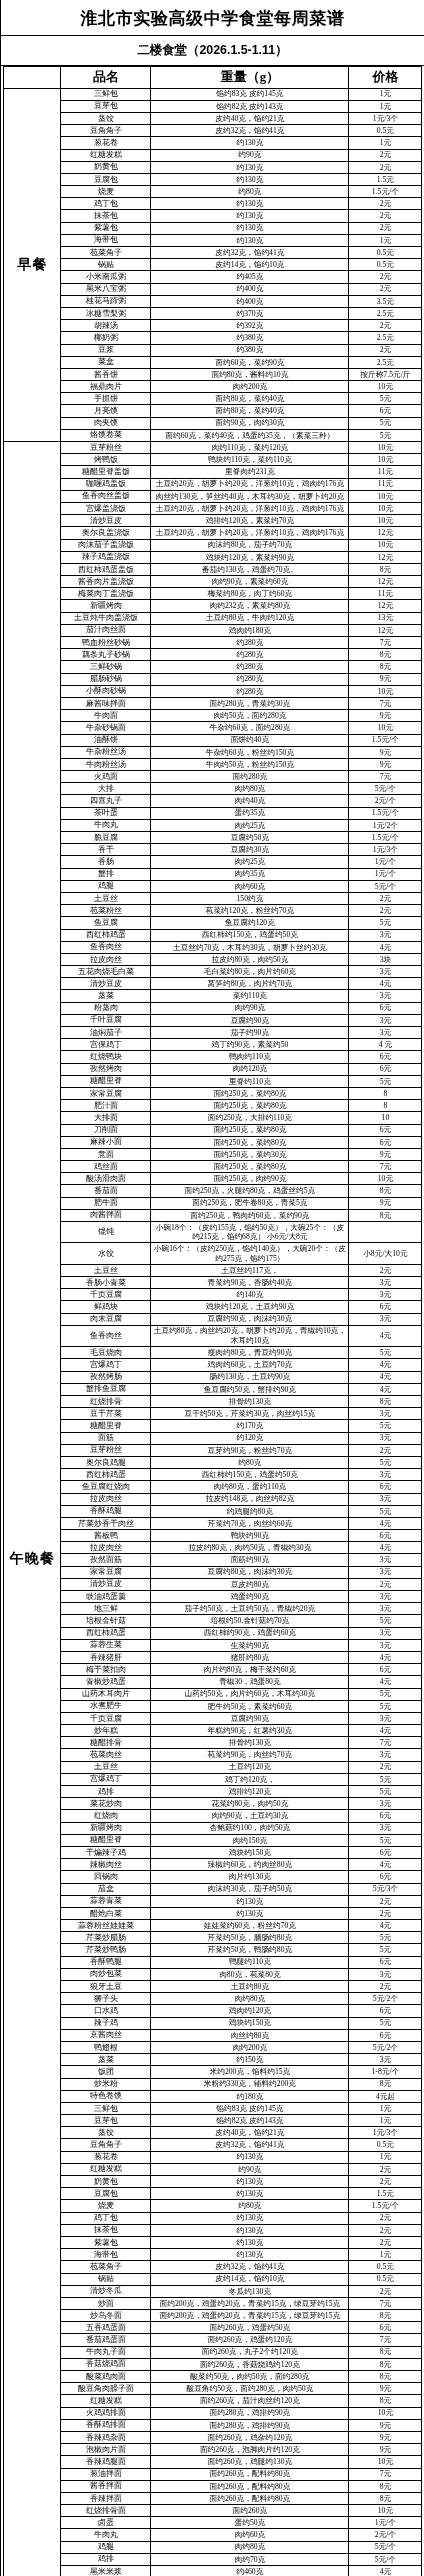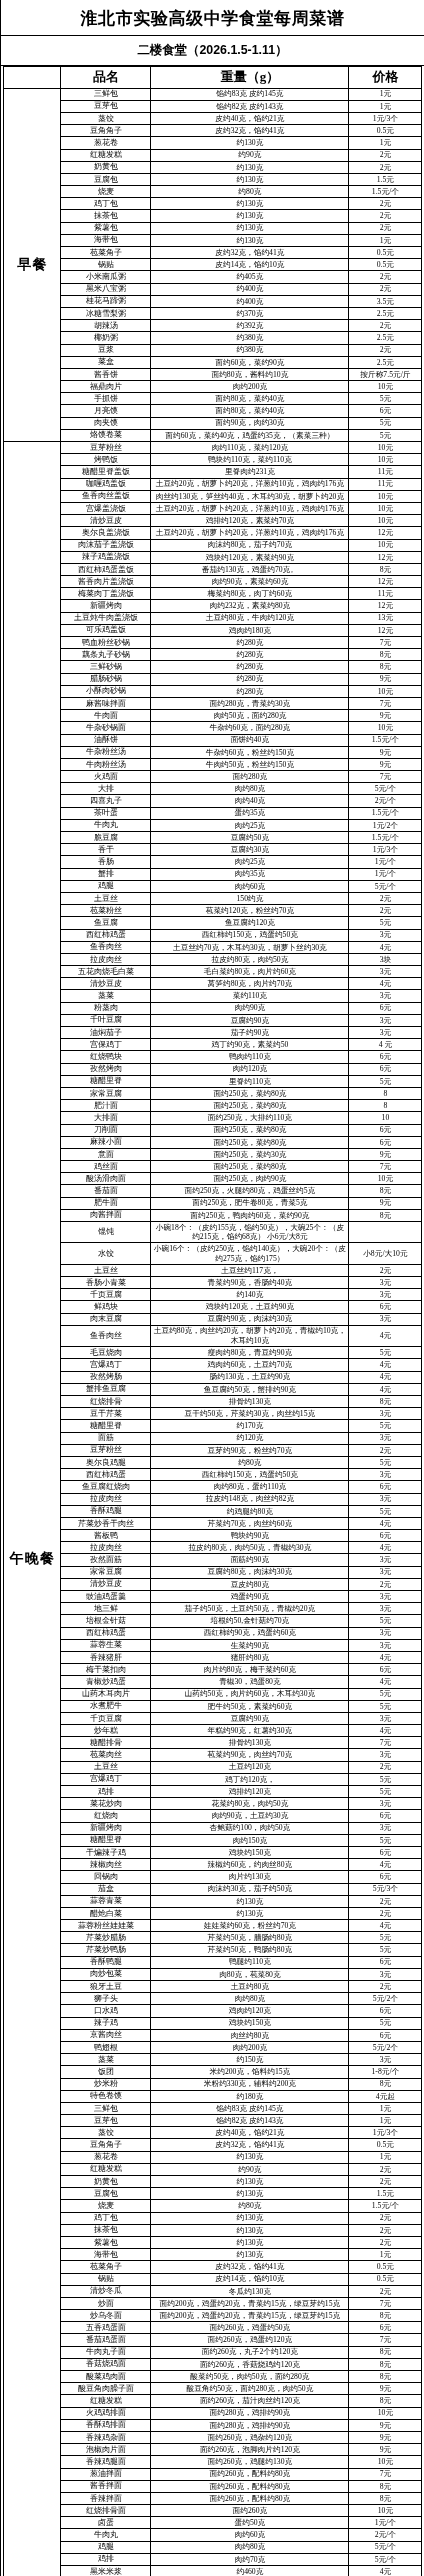--- a/index.html
+++ b/index.html
@@ -313,21 +313,21 @@
           <td class="name">新疆烤肉</td>
           <td class="weight">肉约232克，素菜约80克</td>
           <td class="price">12元</td>
         </tr>
         <tr>
           <td class="name">土豆炖牛肉盖浇饭</td>
           <td class="weight">土豆约80克，牛肉约120克</td>
           <td class="price">13元</td>
         </tr>
         <tr>
-          <td class="name">可乐鸡盖饭</td>
+          <td class="name">茄汁肉丝面</td>
           <td class="weight">鸡肉约180克</td>
           <td class="price">12元</td>
         </tr>
         <tr>
           <td class="name">鸭血粉丝砂锅</td>
           <td class="weight">约280克</td>
           <td class="price">7元</td>
         </tr>
         <tr>
           <td class="name">藕条丸子砂锅</td>

